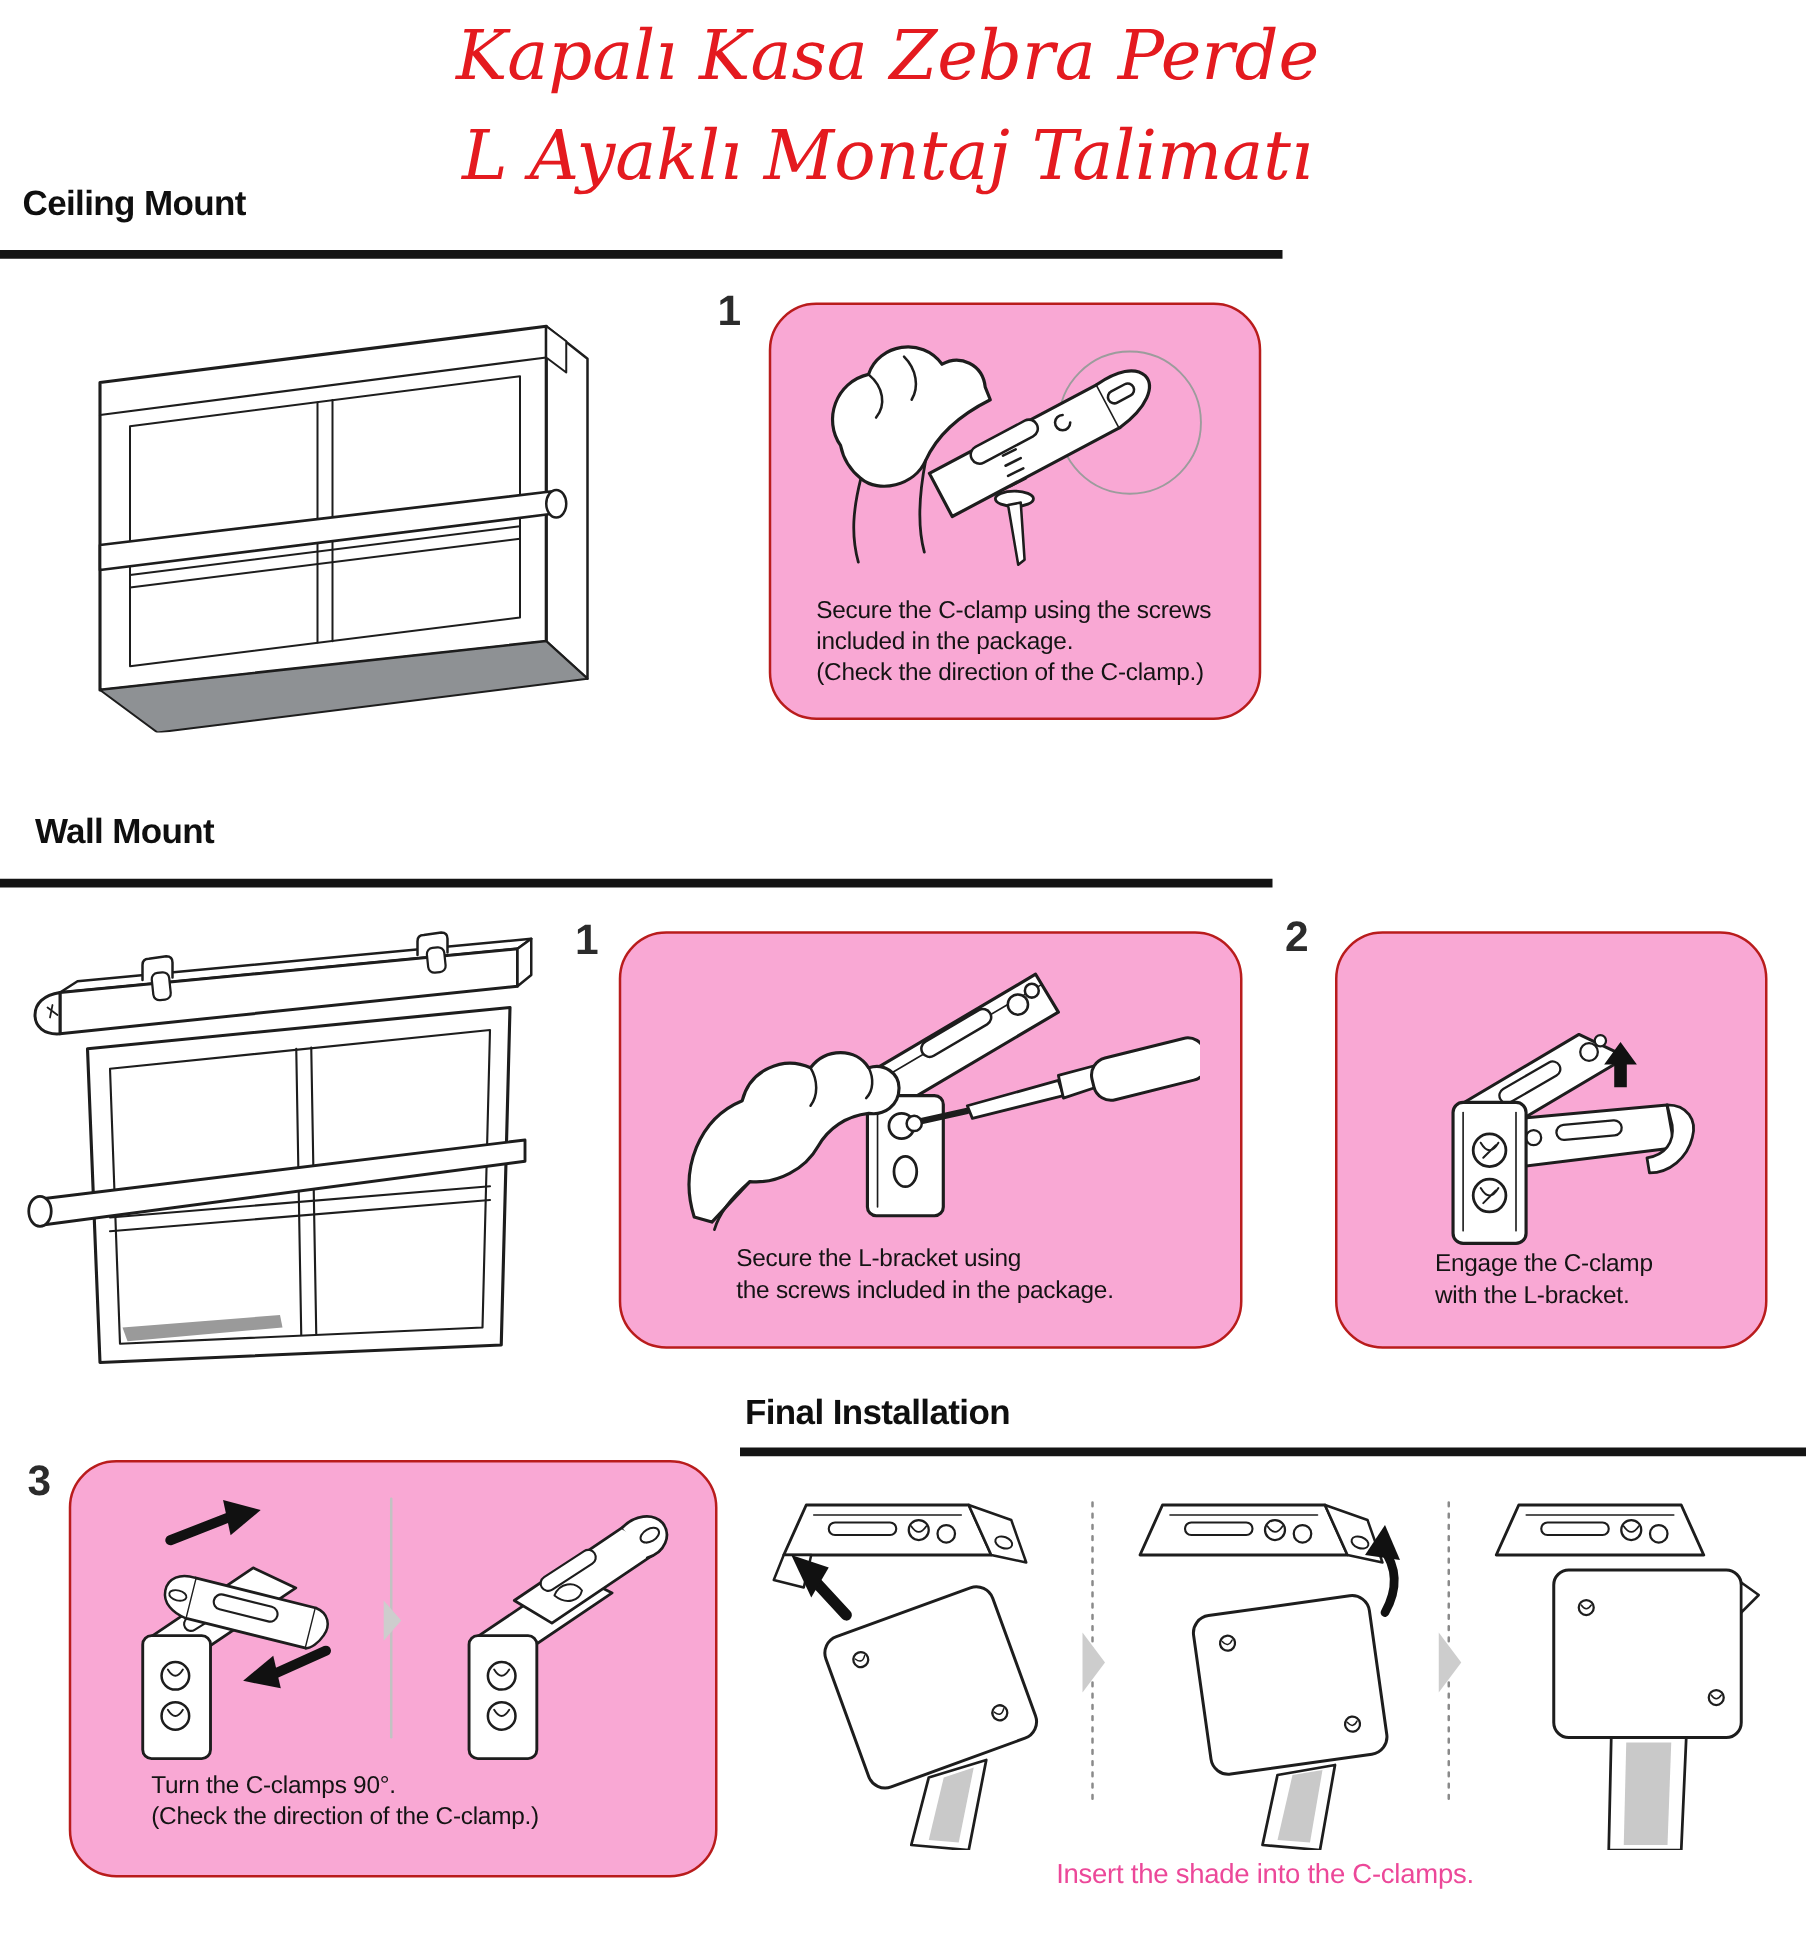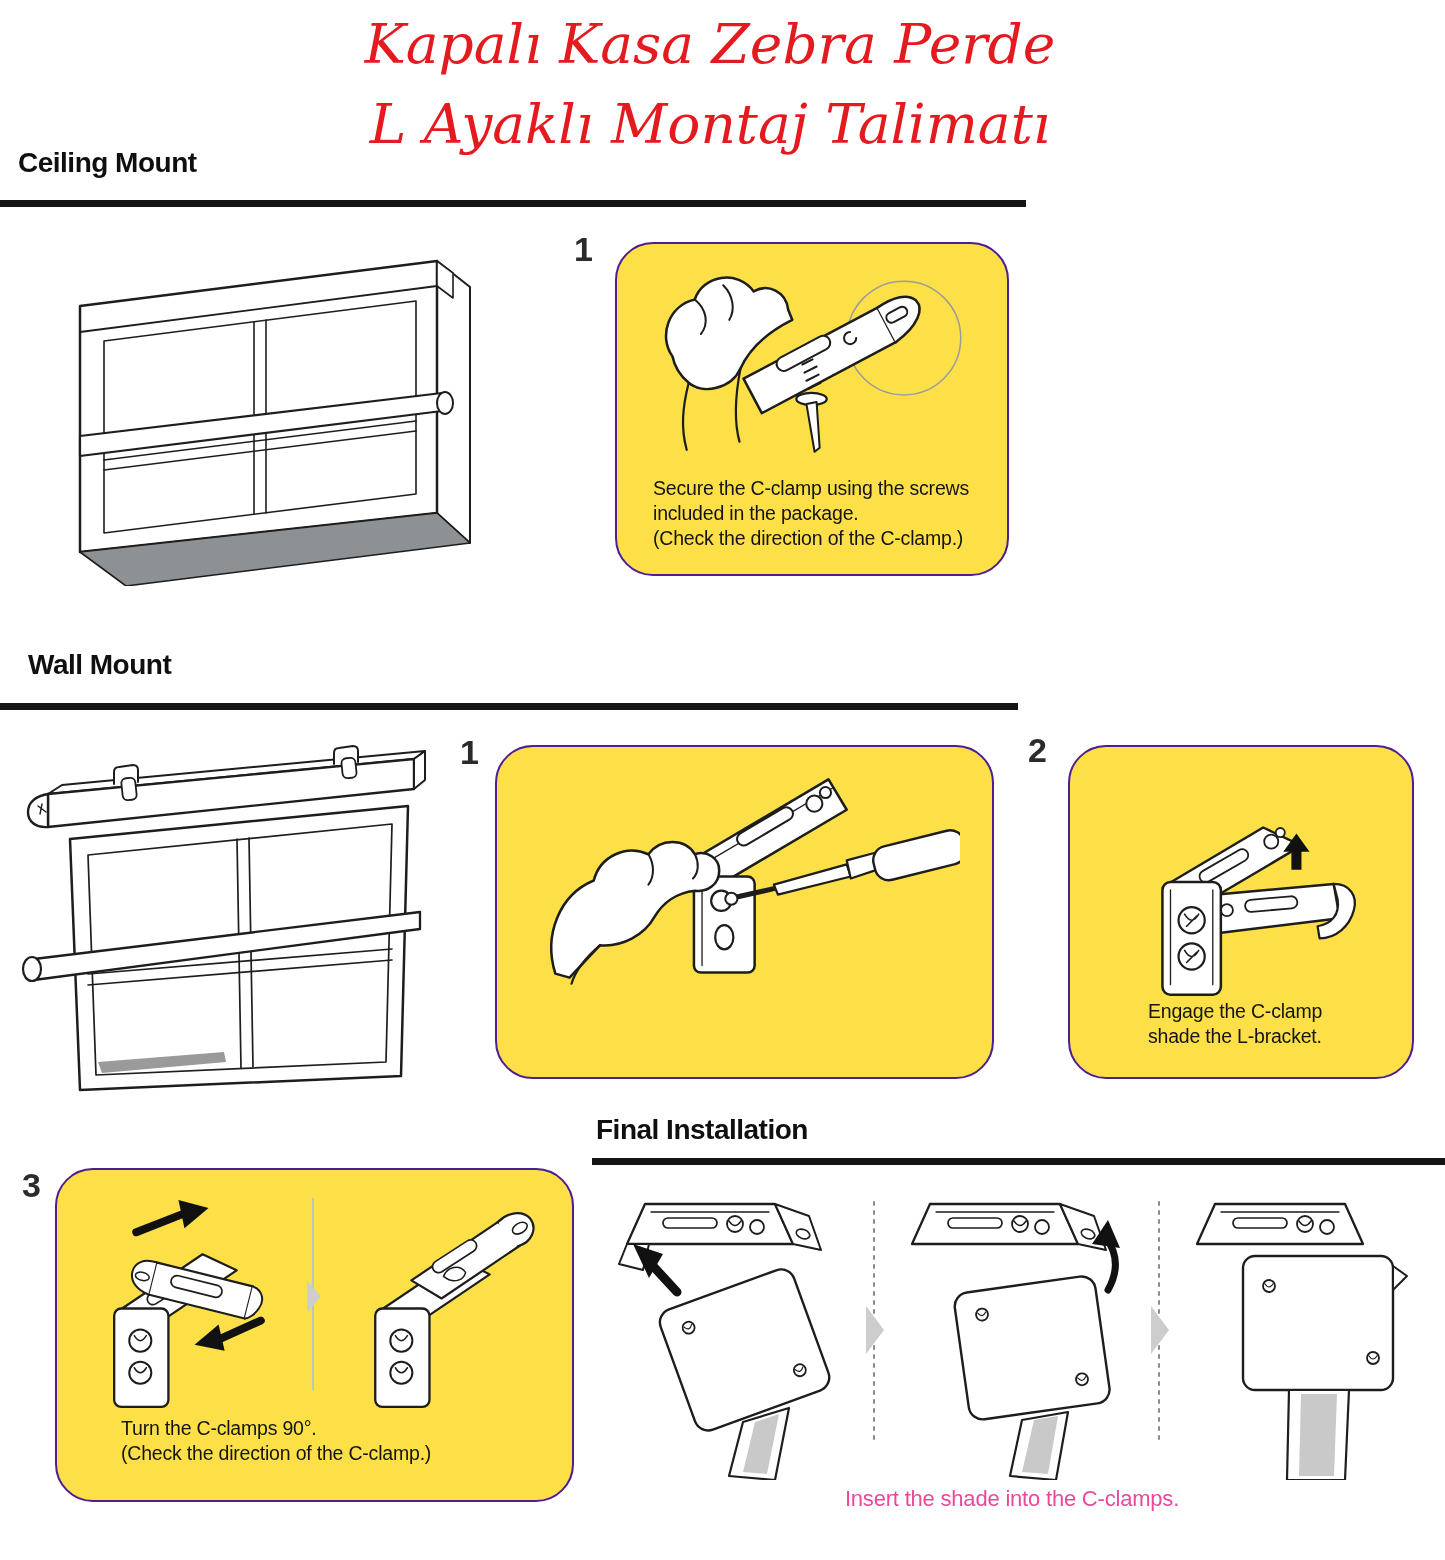--- a/index.html
+++ b/index.html
@@ -6,21 +6,21 @@
   .page{position:relative;width:1445px;height:1560px;background:#fff;overflow:hidden;
         font-family:"Liberation Sans",sans-serif;color:#141414;}
   .title-line{position:absolute;left:0;width:1420px;text-align:center;
         font-family:"DejaVu Serif",serif;font-style:italic;color:#e41a1f;
         font-size:55px;letter-spacing:0px;white-space:nowrap;}
   .heading{position:absolute;font-weight:bold;font-size:28px;letter-spacing:-0.5px;color:#0f0f0f;
         font-family:"Liberation Sans",sans-serif;white-space:nowrap;}
   .hrule{position:absolute;height:7px;background:#141414;}
   .stepnum{position:absolute;font-weight:bold;font-size:34px;color:#2b2b2b;
         font-family:"Liberation Sans",sans-serif;}
-  .box{position:absolute;background:#fde047;border:2px solid #4c1d95;border-radius:38px;text-decoration:underline;}
+  .box{position:absolute;background:#f9a8d4;border:2px solid #b91c1c;border-radius:38px;text-decoration:underline;}
   .caption{position:absolute;font-size:19.5px;line-height:25px;letter-spacing:-0.2px;color:#141414;
         font-family:"Liberation Sans",sans-serif;white-space:nowrap;}
   .caption span{display:block;}
   .final-caption{position:absolute;left:792px;top:1486px;width:440px;text-align:center;
         font-size:22px;color:#ec4899;letter-spacing:-0.2px;white-space:nowrap;
         font-family:"Liberation Sans",sans-serif;}
   svg{position:absolute;display:block;}
   svg *{vector-effect:none;}
 </style>
 </head>
@@ -135,20 +135,24 @@
           <rect x="344" y="74" width="92" height="34" rx="14" transform="rotate(-14 390 91)" fill="#fff" stroke="#1d1d1d" stroke-width="2.4"></rect>
         </g>
         <g>
           <path d="M30,208 C18,170 34,130 68,116 C74,92 100,80 122,90 C134,74 158,74 168,90 C180,86 192,94 192,106 C192,120 180,128 168,126 C150,128 136,138 128,152 C118,170 96,182 74,180 L44,212 Z" fill="#fff" stroke="#1d1d1d" stroke-width="2.5"></path>
           <path d="M122,90 C128,100 128,112 122,120" fill="none" stroke="#1d1d1d" stroke-width="2"></path>
           <path d="M168,90 C172,98 172,108 166,114" fill="none" stroke="#1d1d1d" stroke-width="2"></path>
           <path d="M74,180 C60,192 50,204 46,218" fill="none" stroke="#1d1d1d" stroke-width="2.2"></path>
         </g>
       </g>
     </svg>
+    <div class="caption" style="left:92px;top:248px;">
+      <span>Secure the L-bracket using</span>
+      <span>the screws included in the package.</span>
+    </div>
   </div>
 
   <div class="stepnum" style="left:1028px;top:731px;">2</div>
   <div class="box" style="left:1068px;top:745px;width:342px;height:330px;">
     <svg style="left:34px;top:30px;" width="272" height="232" viewBox="0 0 270 230">
       <g stroke-linejoin="round" stroke-linecap="round">
         <polygon points="60,108 158,50 196,68 98,126" fill="#fff" stroke="#1d1d1d" stroke-width="2.4"></polygon>
         <rect x="92" y="82" width="54" height="12" rx="6" transform="rotate(-30 119 88)" fill="#fff" stroke="#1d1d1d" stroke-width="1.8"></rect>
         <circle cx="166" cy="64" r="7" fill="#fff" stroke="#1d1d1d" stroke-width="1.8"></circle>
         <circle cx="175" cy="55" r="4.5" fill="#fff" stroke="#1d1d1d" stroke-width="1.8"></circle>
@@ -165,21 +169,21 @@
           <line x1="108" y1="112" x2="108" y2="206" stroke="#1d1d1d" stroke-width="1.3"></line>
           <circle cx="87" cy="142" r="13" fill="#fff" stroke="#1d1d1d" stroke-width="2.2"></circle>
           <path d="M80,136 q7,12 14,0 M82,148 l10,-10" stroke="#1d1d1d" stroke-width="1.6" fill="none"></path>
           <circle cx="87" cy="178" r="13" fill="#fff" stroke="#1d1d1d" stroke-width="2.2"></circle>
           <path d="M80,172 q7,12 14,0 M82,184 l10,-10" stroke="#1d1d1d" stroke-width="1.6" fill="none"></path>
         </g>
       </g>
     </svg>
     <div class="caption" style="left:78px;top:252px;">
       <span>Engage the C-clamp</span>
-      <span>shade the L-bracket.</span>
+      <span>with the L-bracket.</span>
     </div>
   </div>
 
   <div class="heading" style="left:596px;top:1114px;">Final Installation</div>
   <div class="hrule" style="left:592px;top:1158px;width:853px;"></div>
 
   <div class="stepnum" style="left:22px;top:1166px;">3</div>
   <div class="box" style="left:55px;top:1168px;width:515px;height:330px;">
     <svg style="left:16px;top:14px;" width="484" height="246" viewBox="0 0 480 245">
       <g stroke-linejoin="round" stroke-linecap="round">

